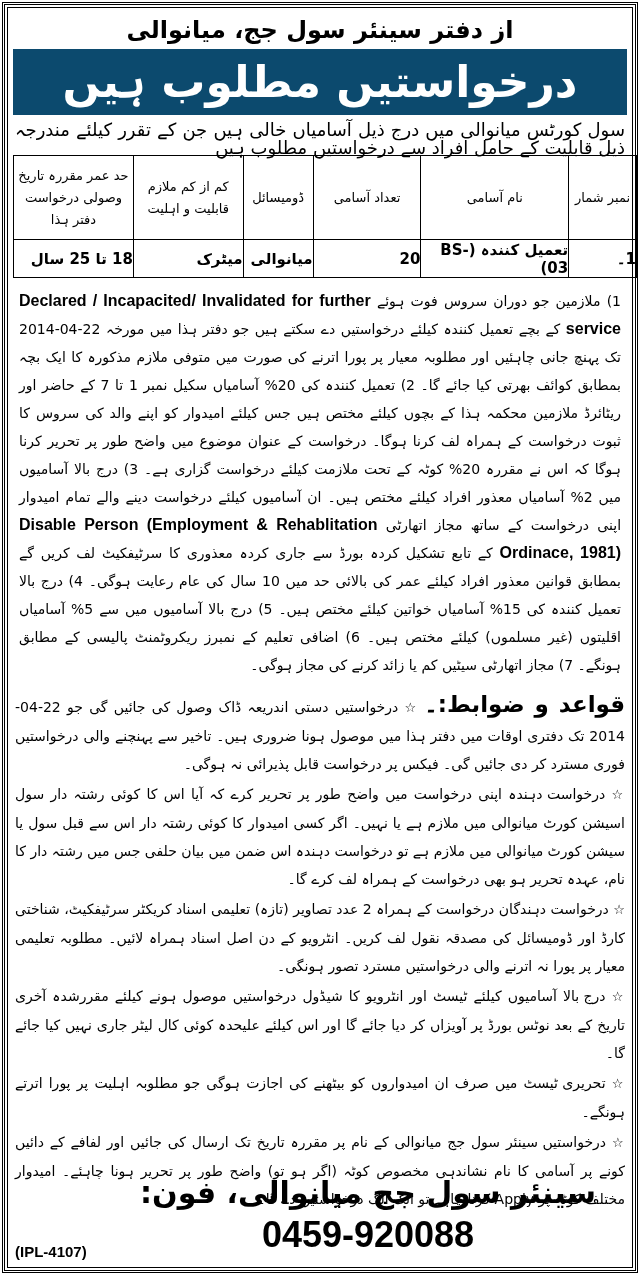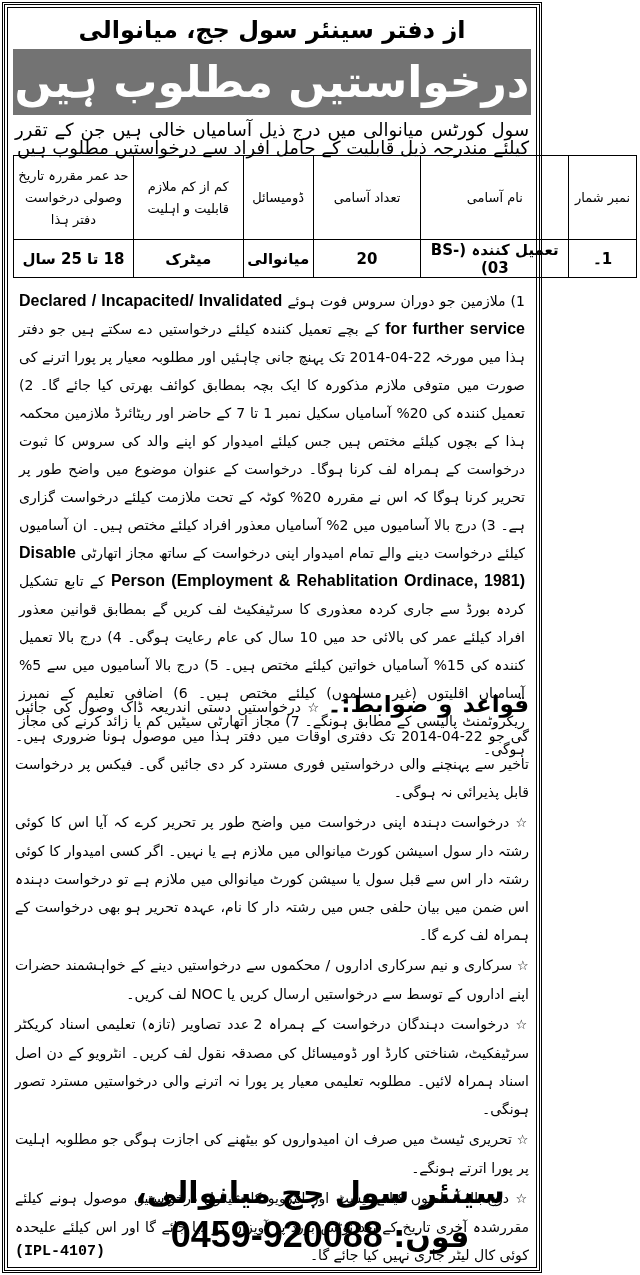--- a/index.html
+++ b/index.html
@@ -1,71 +1,71 @@
 <!DOCTYPE html>
 <html><head>
   <meta charset="utf-8">
   <style>
     * { box-sizing: border-box; margin: 0; padding: 0; }
     html, body { width: 640px; height: 1275px; background: #ffffff; overflow: hidden; }
     body { font-family: "DejaVu Sans", sans-serif; color: #000; }
     .ad {
-      position: absolute; left: 2px; top: 2px; width: 540px; height: 1271px;
+      position: absolute; left: 2px; top: 2px; width: 636px; height: 1271px;
       border: 3px double #000; outline: 1px solid #000; outline-offset: -6px;
       background: #fff;
       padding-left: 39px;
     }
     .office {
       position: absolute; top: 10px; left: 0; right: 0; text-align: center;
       direction: rtl; font-weight: bold; font-size: 24px; line-height: 30px;
       font-family: "DejaVu Sans", sans-serif;
     }
     .banner {
       position: absolute; left: 8px; right: 8px; top: 44px; height: 66px;
-      background: #737373; color: #fff; text-align: center; direction: rtl;
+      background: #0c4a6e; color: #fff; text-align: center; direction: rtl;
       font-weight: bold; font-size: 44px; line-height: 66px;
       font-family: "DejaVu Sans", sans-serif;
     }
     .intro {
       position: absolute; top: 116px; left: 10px; right: 10px; direction: rtl;
       font-size: 18px; line-height: 18px; text-align: justify;
       font-family: "DejaVu Sans", sans-serif;
     }
     table.posts {
       position: absolute; top: 150px; left: 8px; width: 624px;
       border-collapse: collapse; direction: rtl;
       font-family: "DejaVu Sans", sans-serif;
     }
     table.posts th, table.posts td {
       border: 1px solid #000; text-align: center; vertical-align: middle;
       font-size: 13px; font-weight: normal;
     }
     table.posts th { height: 84px; line-height: 22px; padding: 0 4px; }
-    table.posts td { height: 38px; font-size: 15px; font-weight: bold; }
+    table.posts td { height: 38px; font-size: 15px; font-weight: bold; text-align: right; }
     .body {
       position: absolute; top: 278px; left: 10px; right: 10px; direction: rtl;
       font-size: 14px; line-height: 28px; text-align: justify;
       font-family: "DejaVu Sans", sans-serif;
     }
     .body p { margin: 4px; }
     .latin { direction: ltr; unicode-bidi: embed; font-weight: bold; font-family: "Liberation Sans", sans-serif; font-size: 16px; }
     .rules-title { font-weight: bold; font-size: 23px; }
     .rules {
       position: absolute; top: 685px; left: 10px; right: 10px; direction: rtl;
       font-size: 14px; line-height: 28px; text-align: justify;
       font-family: "DejaVu Sans", sans-serif;
     }
     .rules p { margin: 0 0 2px 0; }
     .star { font-size: 13px; }
     .footer {
       position: absolute; bottom: 8px; left: 8px; right: 8px; height: 52px;
     }
     .footer-ref {
       position: absolute; left: 2px; bottom: 2px; font-weight: bold;
-      font-size: 15px; font-family: Liberation Mono, monospace;
+      font-size: 15px; font-family: Liberation Sans, sans-serif;
     }
     .footer-main {
       position: absolute; left: 100px; right: 4px; bottom: 4px; direction: rtl;
       text-align: center; font-size: 30px; font-weight: bold; line-height: 42px;
       font-family: "DejaVu Sans", sans-serif;
     }
     .phone { font-family: "Liberation Sans", sans-serif; font-size: 36px; direction: ltr; unicode-bidi: embed; }
   </style>
 </head>
 <body>
@@ -112,24 +112,23 @@
     </p>
   </div>
 
   <div class="rules">
     <p>
       <span class="rules-title">قواعد و ضوابط:۔</span>
       <span class="star">☆</span>
       <span>درخواستیں دستی اندریعہ ڈاک وصول کی جائیں گی جو 22-04-2014 تک دفتری اوقات میں دفتر ہذا میں موصول ہونا ضروری ہیں۔ تاخیر سے پہنچنے والی درخواستیں فوری مسترد کر دی جائیں گی۔ فیکس پر درخواست قابل پذیرائی نہ ہوگی۔</span>
     </p>
     <p><span class="star">☆</span> <span>درخواست دہندہ اپنی درخواست میں واضح طور پر تحریر کرے کہ آیا اس کا کوئی رشتہ دار سول اسیشن کورٹ میانوالی میں ملازم ہے یا نہیں۔ اگر کسی امیدوار کا کوئی رشتہ دار اس سے قبل سول یا سیشن کورٹ میانوالی میں ملازم ہے تو درخواست دہندہ اس ضمن میں بیان حلفی جس میں رشتہ دار کا نام، عہدہ تحریر ہو بھی درخواست کے ہمراہ لف کرے گا۔</span></p>
-    <p><span class="star">☆</span> <span>سرکاری و نیم سرکاری اداروں / محکموں سے درخواستیں دینے کے خواہشمند حضرات اپنے اداروں کے توسط سے درخواستیں ارسال کریں یا NOC لف کریں۔</span></p>
     <p><span class="star">☆</span> <span>درخواست دہندگان درخواست کے ہمراہ 2 عدد تصاویر (تازہ) تعلیمی اسناد کریکٹر سرٹیفکیٹ، شناختی کارڈ اور ڈومیسائل کی مصدقہ نقول لف کریں۔ انٹرویو کے دن اصل اسناد ہمراہ لائیں۔ مطلوبہ تعلیمی معیار پر پورا نہ اترنے والی درخواستیں مسترد تصور ہونگی۔</span></p>
+    <p><span class="star">☆</span> <span>درج بالا آسامیوں کیلئے ٹیسٹ اور انٹرویو کا شیڈول درخواستیں موصول ہونے کیلئے مقررشدہ آخری تاریخ کے بعد نوٹس بورڈ پر آویزاں کر دیا جائے گا اور اس کیلئے علیحدہ کوئی کال لیٹر جاری نہیں کیا جائے گا۔</span></p>
     <p><span class="star">☆</span> <span>تحریری ٹیسٹ میں صرف ان امیدواروں کو بیٹھنے کی اجازت ہوگی جو مطلوبہ اہلیت پر پورا اترتے ہونگے۔</span></p>
-    <p><span class="star">☆</span> <span>درج بالا آسامیوں کیلئے ٹیسٹ اور انٹرویو کا شیڈول درخواستیں موصول ہونے کیلئے مقررشدہ آخری تاریخ کے بعد نوٹس بورڈ پر آویزاں کر دیا جائے گا اور اس کیلئے علیحدہ کوئی کال لیٹر جاری نہیں کیا جائے گا۔</span></p>
     <p><span class="star">☆</span> <span>درخواستیں سینئر سول جج میانوالی کے نام پر مقررہ تاریخ تک ارسال کی جائیں اور لفافے کے دائیں کونے پر آسامی کا نام نشاندہی مخصوص کوٹہ (اگر ہو تو) واضح طور پر تحریر ہونا چاہئے۔ امیدوار مختلف کوٹہ پر Apply کرنا چاہے تو الگ الگ درخواستیں دے گا۔</span></p>
     <p> </p>
 
   </div>
 
   <div class="footer">
     <div class="footer-ref">(IPL-4107)</div>
     <div class="footer-main">
       <span>سینئر سول جج میانوالی، فون:</span>
       <span class="phone">0459-920088</span>

